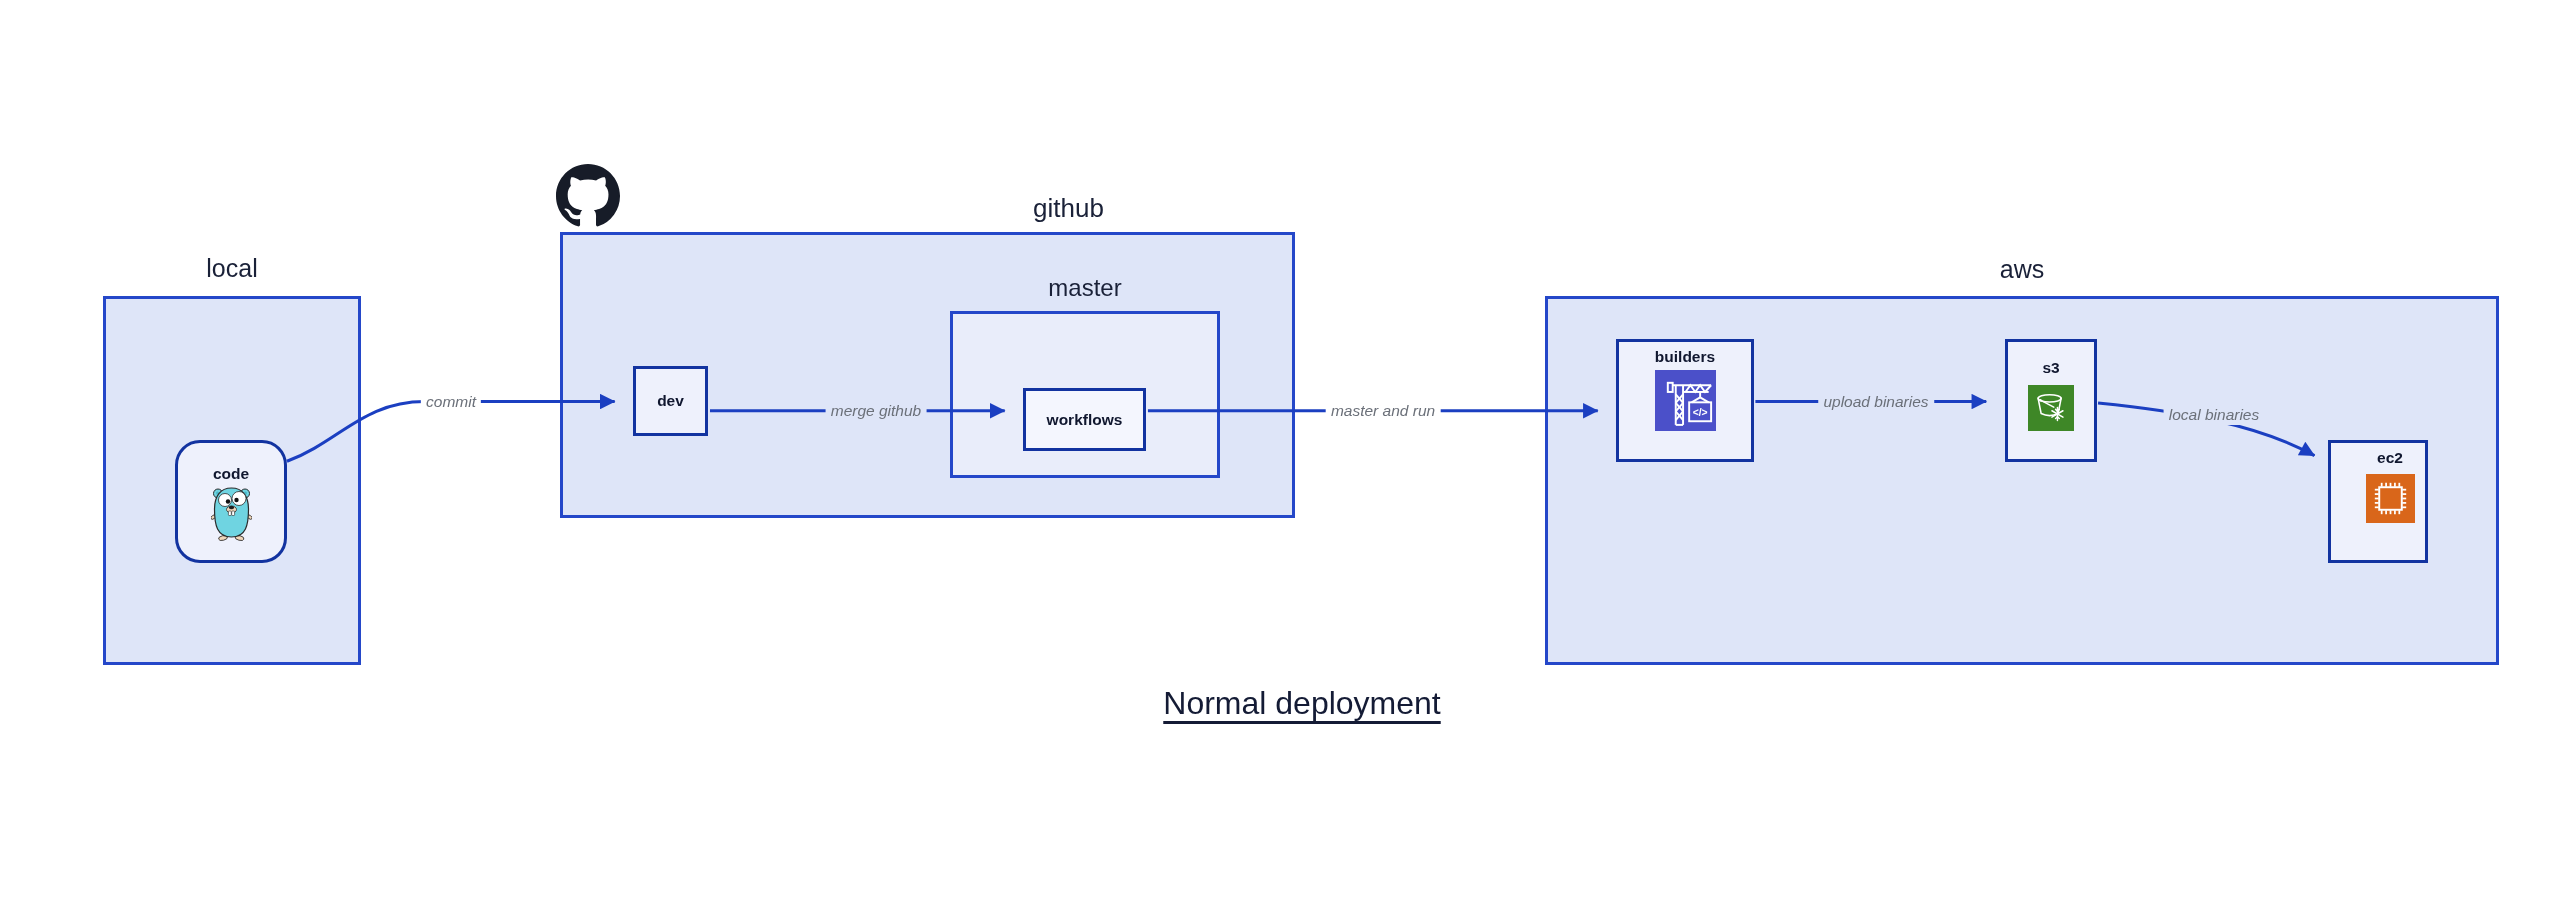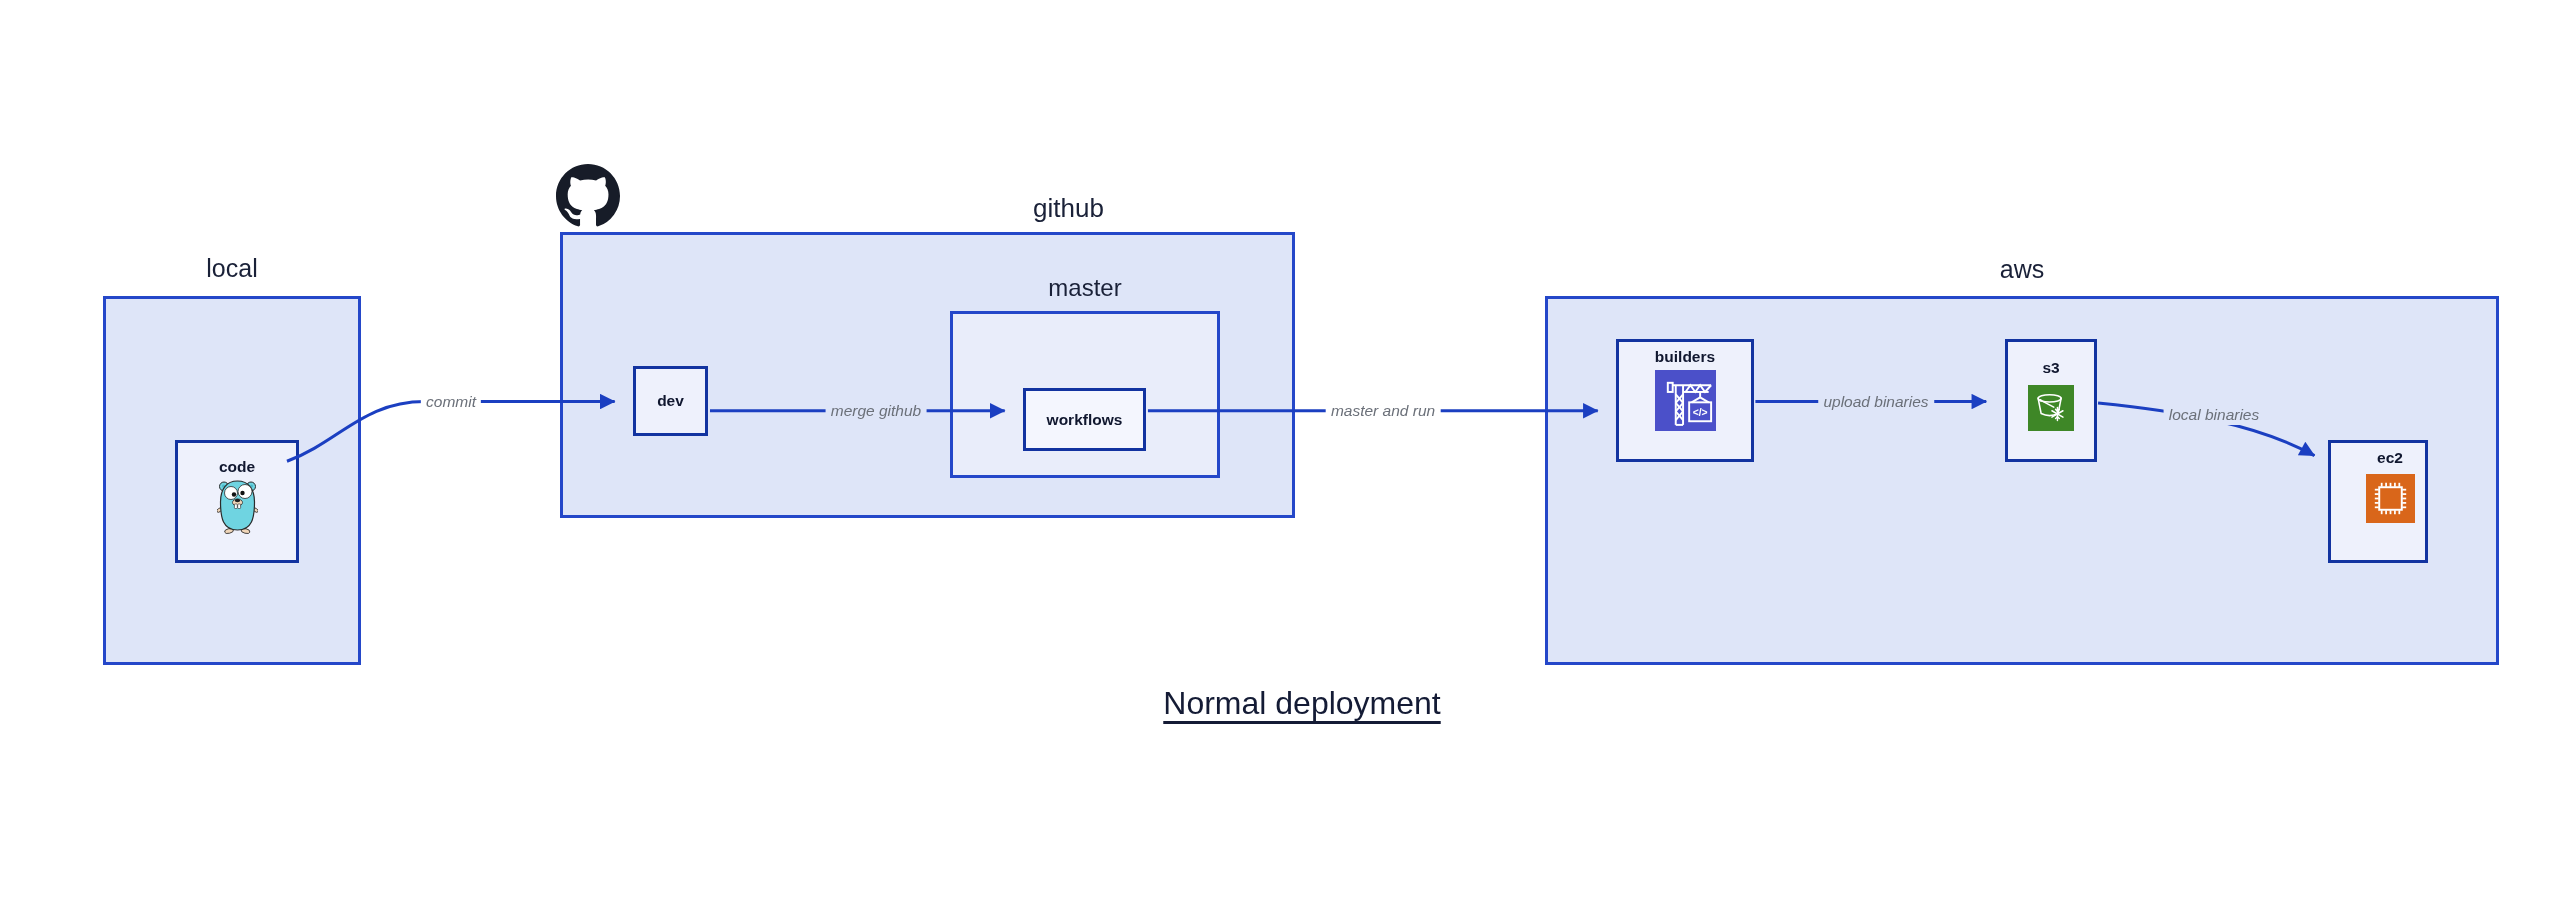--- a/index.html
+++ b/index.html
@@ -22,21 +22,21 @@
 
   .container-label{position:absolute;color:var(--dark_text);font-size:25px;z-index:2;line-height:1.1;}
   #local-label  {left:103px;  top:255px; width:258px;  text-align:center;}
   #github-label {left:1033px; top:194px; width:258px;  text-align:left; font-size:26px;}
   #master-label{left:950px; top:275px; width:270px;  text-align:center; font-size:24px;}
   #aws-label    {left:1545px; top:256px; width:954px; text-align:center;}
 
   .node{position:absolute;background:var(--node_fill);border:3.1px solid var(--node_border);
         box-sizing:border-box;z-index:3;display:flex;flex-direction:column;align-items:center;}
   .node-label{font-weight:bold;font-size:15.5px;color:var(--node_text);}
-  #code-box      {left:175px;  top:440px; width:124px; height:123px; padding-top:15px;}
+  #code-box      {left:175px;  top:440px; width:112px; height:123px; padding-top:22px;border-radius:25px;}
   #dev-box       {left:633px; top:366px; width:75px; height:70px; justify-content:center;}
   #workflows-box {left:1023px; top:388px; width:123px; height:63px; justify-content:center; background:var(--workflows_fill);}
   #builders-box  {left:1616px; top:339px; width:138px; height:123px; padding-top:6.2px;}
   #s3-box        {left:2005px; top:339px; width:92px; height:123px; padding-top:17px;}
   #ec2-box       {left:2328px; top:440px; width:100px; height:123px; padding-top:6.2px;padding-left:24px;}
 
   .node-icon{display:block;}
   #gopher-svg   {width:41px;  height:56px; margin-top:2.1px;}
   #codebuild-svg{width:61px; height:61px; margin-top:4.1px;}
   #s3-svg       {width:46px;  height:46px;  margin-top:8.2px;}

